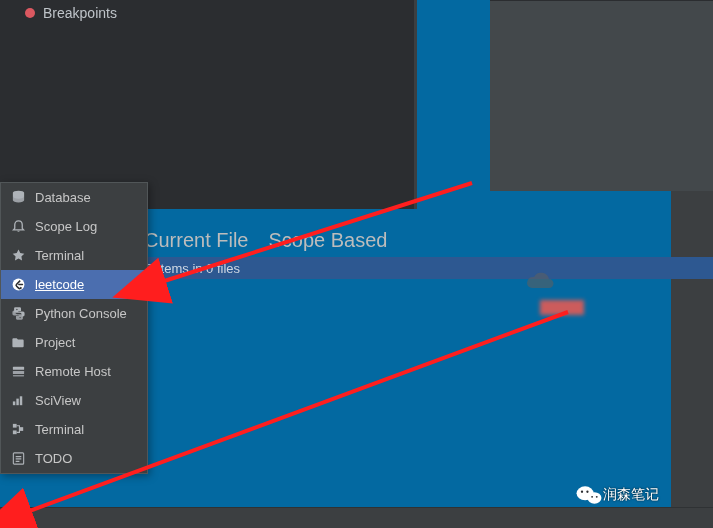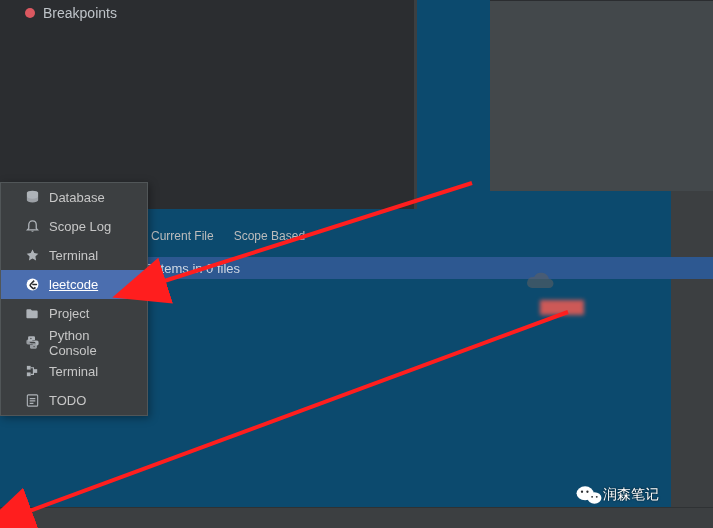--- a/index.html
+++ b/index.html
@@ -1,30 +1,30 @@
 <!DOCTYPE html>
 <html><head>
 <meta charset="utf-8">
 <style>
   * { margin:0; padding:0; box-sizing:border-box; }
   html,body { width:713px; height:528px; font-family:"Segoe UI",Arial,sans-serif; font-size:13px; color:#bbbbbb; background:#3c3f41; overflow:hidden; }
-  #app { position:relative; width:671px; height:528px; background:#0c4a6e; }
+  #app { position:relative; width:671px; height:528px; background:#0369a1; }
 
   .dark-panel { position:absolute; left:0; top:0; width:414px; height:209px; background:#2b2d30; }
   .right-panel { position:absolute; left:490px; top:0; width:223px; height:191px; background:#43484b; border-top:1px solid #2b2d30; }
   .gap-line { position:absolute; left:414px; top:0; width:3px; height:209px; background:#3c3f41; }
 
   .breakpoints { position:absolute; left:25px; top:5px; display:flex; align-items:center; gap:8px; color:#bfc4c9; font-size:14px; }
   .bp-dot { width:10px; height:10px; border-radius:50%; background:#db5860; }
 
-  .tabs-row { position:absolute; left:144px; top:229px; display:flex; gap:20px; color:#bcbcbc; font-size:12px;margin-left:7px; }
+  .tabs-row { position:absolute; left:144px; top:229px; display:flex; gap:20px; color:#bcbcbc; font-size:20px; }
   .status-bar { position:absolute; left:0; top:257px; width:713px; height:22px; background:#2d5891; display:flex; align-items:center; padding-left:144px; color:#cfd7e3; font-size:13px; }
 
   .menu { position:absolute; left:0; top:182px; width:148px; background:#3c3f41; border:1px solid #515658; box-shadow:2px 2px 8px rgba(0,0,0,.35); }
-  .menu-item { height:29px; display:flex; align-items:center; gap:9px; padding:0 24px; color:#c7c7c7; cursor:default; }
+  .menu-item { height:29px; display:flex; align-items:center; gap:9px; padding:0 10px; color:#c7c7c7; cursor:default; }
   .menu-item.selected { background:#4b6eaf; color:#ffffff;text-decoration:underline; }
   .ico { width:15px; height:15px; display:flex; align-items:center; justify-content:center; }
   .ico svg { width:15px; height:15px; fill:#aeb3b8; }
   .menu-item.selected .ico svg { fill:#ffffff; }
 
   
   .cloud { position:absolute; left:522px; top:271px; color:#5a5f63; }
   .smear { position:absolute; left:540px; top:300px; width:44px; height:15px; background:#e25b55; filter:blur(2px); opacity:.9; }
 
   
@@ -101,33 +101,53 @@
             <circle cx="8" cy="8" r="6.3" fill="#fff"></circle>
             <path d="M9.2 3.2 5.4 7.1a2.4 2.4 0 0 0 0 3.4l2.1 2.1a2.4 2.4 0 0 0 3.4 0l.9-.9-1.3-1.3-.9.9a.6.6 0 0 1-.9 0L6.6 9.2a.6.6 0 0 1 0-.9l3.8-3.9z" fill="#2b2d30"></path>
             <rect x="7.6" y="7.3" width="5.4" height="1.6" rx=".8" fill="#2b2d30"></rect>
           </svg>
         </span>
     <span>leetcode</span>
   </div>
   <div class="menu-item">
     <span class="ico">
           <svg viewBox="0 0 16 16">
-            <path d="M1.5 4.5c0-.6.4-1 1-1h3.6l1.3 1.3h5.1c.6 0 1 .4 1 1v6.2c0 .6-.4 1-1 1h-10c-.6 0-1-.4-1-1z"></path>
-          </svg>
-        </span>
-    <span>Project</span>
-  </div>
-  <div class="menu-item">
-    <span class="ico">
-          <svg viewBox="0 0 16 16">
             <path d="M7.7 1.4c3 0 3 .3 3 2.1v1.9H7.8v.5h4.7c1.9 0 2 1 2 2.6s-.1 2.7-2 2.7h-1.1V9.3c0-1.8-1.4-2.1-3-2.1H5.8c-1.5 0-2.5-.3-2.5-2V3.5c0-1.8.1-2.1 3-2.1zM6.3 3a.7.7 0 1 0 0 1.4.7.7 0 0 0 0-1.4z"></path>
             <path d="M8.3 14.6c-3 0-3-.3-3-2.1v-1.9h2.9v-.5H3.5c-1.9 0-2-1-2-2.6s.1-2.7 2-2.7h1.1v1.9c0 1.8 1.4 2.1 3 2.1h2.6c1.5 0 2.5.3 2.5 2v1.7c0 1.8-.1 2.1-3 2.1zM9.7 13a.7.7 0 1 0 0-1.4.7.7 0 0 0 0 1.4z" fill-opacity=".8"></path>
           </svg>
         </span>
     <span>Python Console</span>
+  </div>
+  <div class="menu-item">
+    <span class="ico">
+          <svg viewBox="0 0 16 16">
+            <path d="M1.5 4.5c0-.6.4-1 1-1h3.6l1.3 1.3h5.1c.6 0 1 .4 1 1v6.2c0 .6-.4 1-1 1h-10c-.6 0-1-.4-1-1z"></path>
+          </svg>
+        </span>
+    <span>Project</span>
+  </div>
+  <div class="menu-item">
+    <span class="ico">
+          <svg viewBox="0 0 16 16">
+            <rect x="2" y="3" width="12" height="3.2" rx=".6"></rect>
+            <rect x="2" y="7.4" width="12" height="3.2" rx=".6" fill-opacity=".85"></rect>
+            <rect x="2" y="11.8" width="12" height="1.4" rx=".6" fill-opacity=".7"></rect>
+          </svg>
+        </span>
+    <span>Remote Host</span>
+  </div>
+  <div class="menu-item">
+    <span class="ico">
+          <svg viewBox="0 0 16 16">
+            <rect x="2" y="9" width="2.6" height="4"></rect>
+            <rect x="5.7" y="6" width="2.6" height="7"></rect>
+            <rect x="9.4" y="3.5" width="2.6" height="9.5"></rect>
+          </svg>
+        </span>
+    <span>SciView</span>
   </div>
   <div class="menu-item">
     <span class="ico">
           <svg viewBox="0 0 16 16">
             <rect x="2" y="2" width="4" height="4"></rect>
             <rect x="2" y="9" width="4" height="4"></rect>
             <rect x="9" y="5.5" width="4" height="4"></rect>
             <path d="M6 4h3v3.5M6 11h3V7.5" stroke="#aeb3b8" stroke-width="1.2" fill="none"></path>
           </svg>
         </span>

